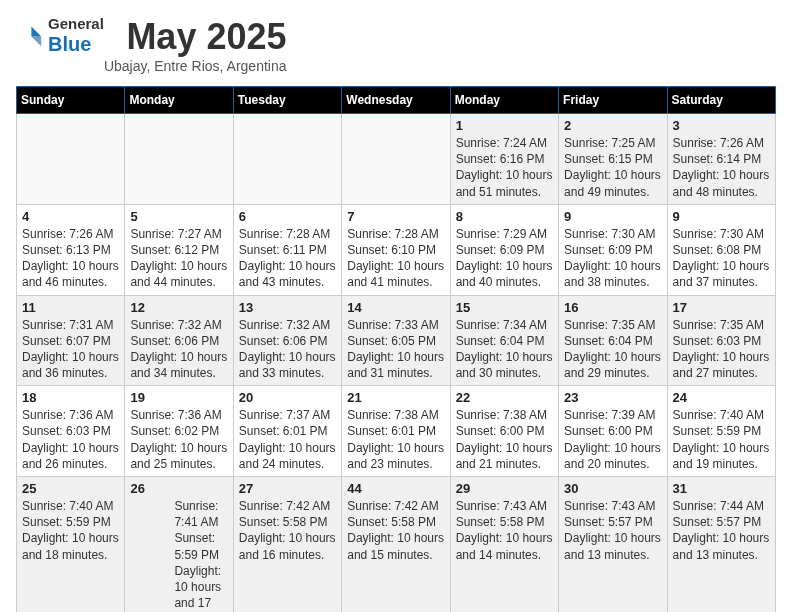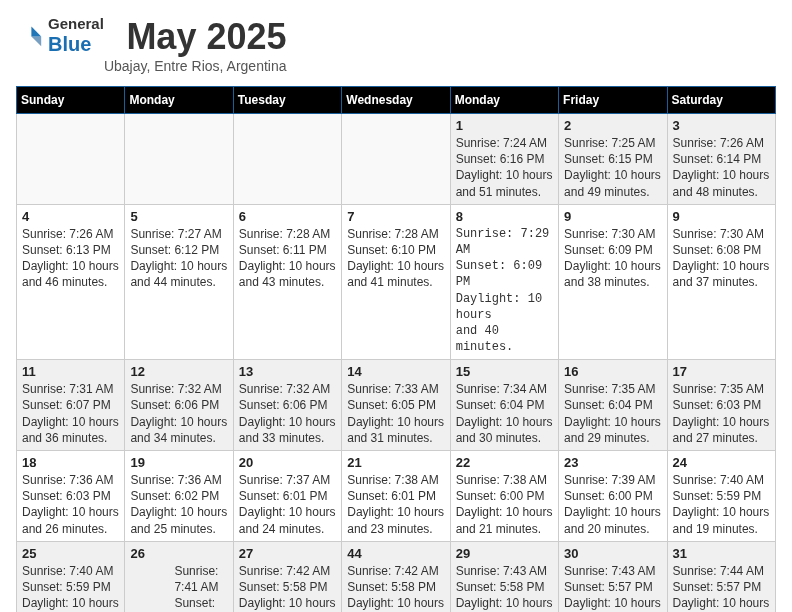--- a/index.html
+++ b/index.html
@@ -177,21 +177,21 @@
         </td>
         <td>
           <span class="day-number">7</span>
           <div class="day-info" style="white-space: pre-line;">Sunrise: 7:28 AM
 Sunset: 6:10 PM
 Daylight: 10 hours
 and 41 minutes.</div>
         </td>
         <td>
           <span class="day-number">8</span>
-          <div class="day-info" style="white-space: pre-line; font-family: Liberation Mono, monospace;">Sunrise: 7:29 AM
+          <div class="day-info" style="white-space: pre-line;">Sunrise: 7:29 AM
 Sunset: 6:09 PM
 Daylight: 10 hours
 and 40 minutes.</div>
         </td>
         <td>
           <span class="day-number">9</span>
           <div class="day-info" style="white-space: pre-line;">Sunrise: 7:30 AM
 Sunset: 6:09 PM
 Daylight: 10 hours
 and 38 minutes.</div>

